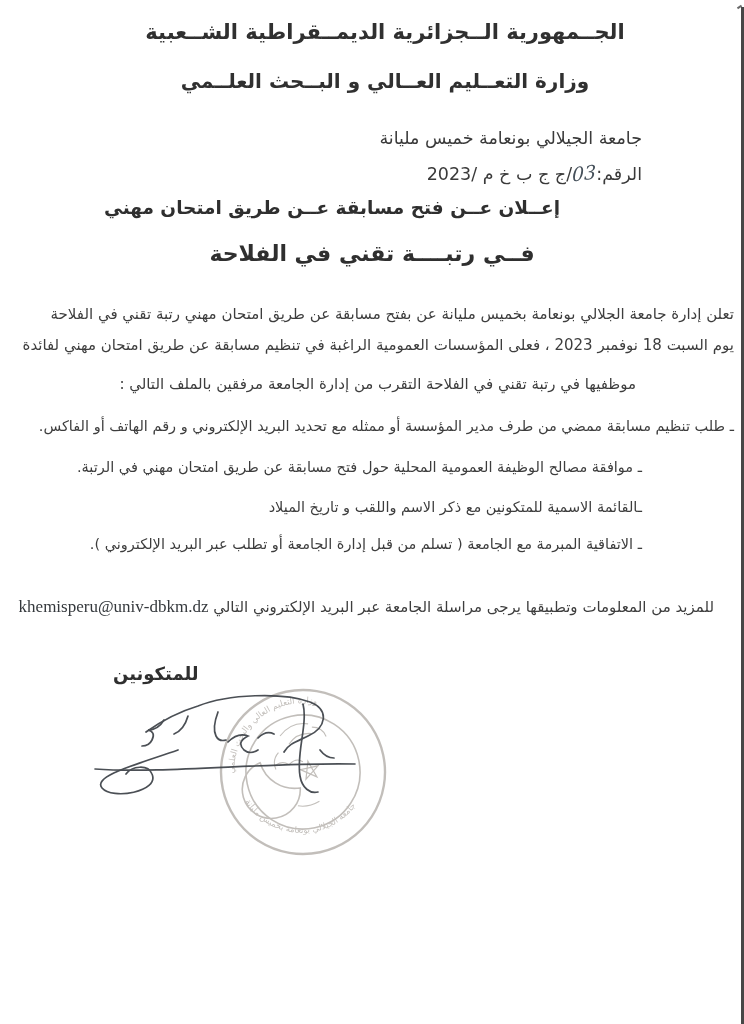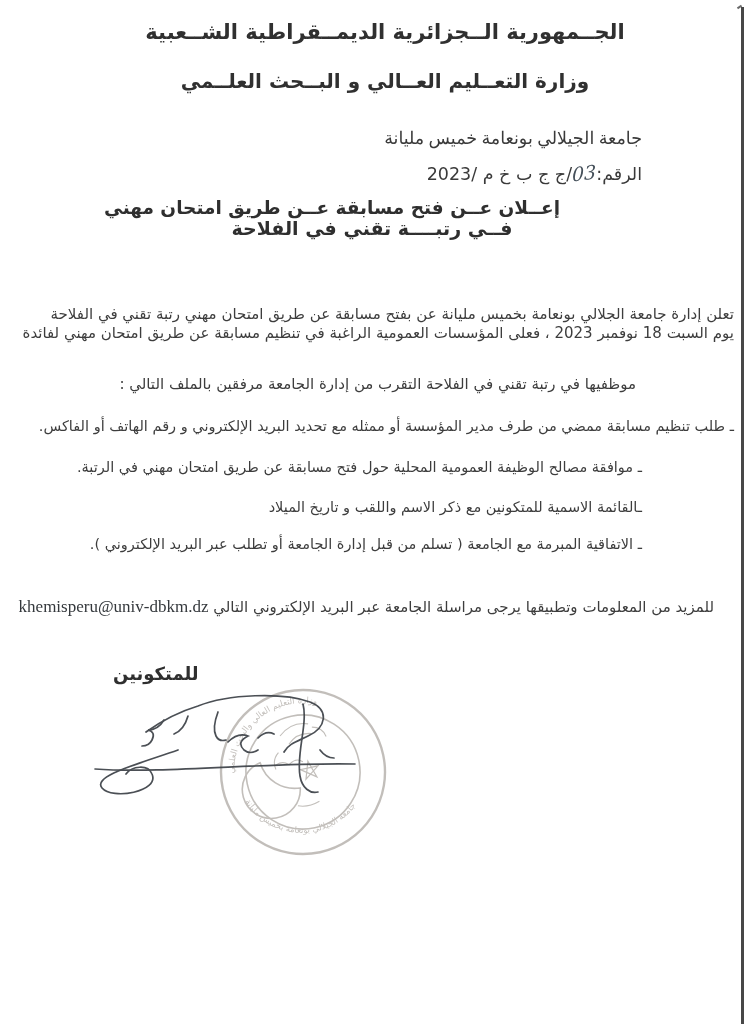--- a/index.html
+++ b/index.html
@@ -12,37 +12,37 @@
     font-family:"DejaVu Sans", sans-serif;
     color:#383838;
   }
   .abs{position:absolute;white-space:nowrap;}
   .rtl{direction:rtl;}
 
   .doc-header{position:absolute;top:20px;left:90px;width:590px;text-align:center;color:#303030;}
   .doc-header .line1{font-size:21px;font-weight:bold;letter-spacing:.5px;}
   .doc-header .line2{font-size:20px;font-weight:bold;margin-top:25px;letter-spacing:.5px;}
 
-  .university{top:128px;right:102px;font-size:17.5px;color:#3a3a3a;font-family:Liberation Serif, serif;}
+  .university{top:128px;right:102px;font-size:17.5px;color:#3a3a3a;}
   .refline{top:162px;right:102px;font-size:17.5px;color:#3a3a3a;}
   .refline .hand{
     display:inline-block;
     font-family:"DejaVu Serif", serif;
     font-style:italic;
     font-size:19px;
     transform:rotate(-7deg) skewX(-8deg);
     color:#45505a;
   }
 
   .title1{top:197px;left:0;width:664px;text-align:center;font-size:18.5px;font-weight:bold;color:#2f2f2f;}
-  .title2{top:217px;left:0;width:744px;text-align:center;font-size:19px;font-weight:bold;color:#2f2f2f;}
+  .title2{top:241px;left:0;width:744px;text-align:center;font-size:22px;font-weight:bold;color:#2f2f2f;}
 
   .bodyline{font-size:15px;color:#3d3d3d;}
   .b1{top:305px;right:10px;}
-  .b2{top:324px;right:10px;}
+  .b2{top:336px;right:10px;}
   .b3{top:375px;right:108px;}
 
   .item{font-size:14.5px;color:#3d3d3d;}
   .i0{top:418px;right:10px;}
   .i1{top:459px;right:102px;}
   .i2{top:499px;right:102px;}
   .i3{top:536px;right:102px;}
   .i4{top:569px;right:102px;}
 
   .footerline{top:597px;right:30px;font-size:15px;color:#3d3d3d;}

